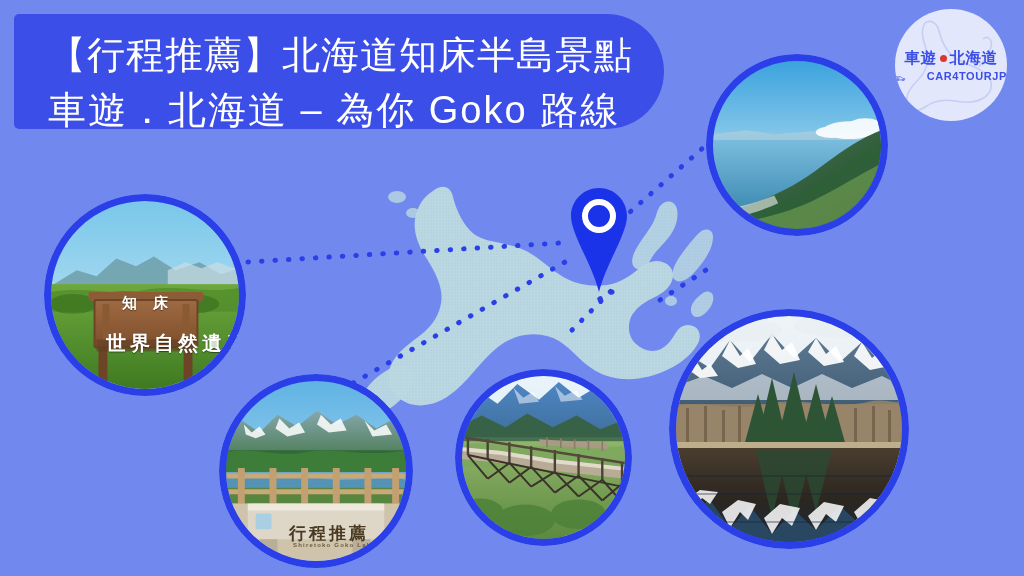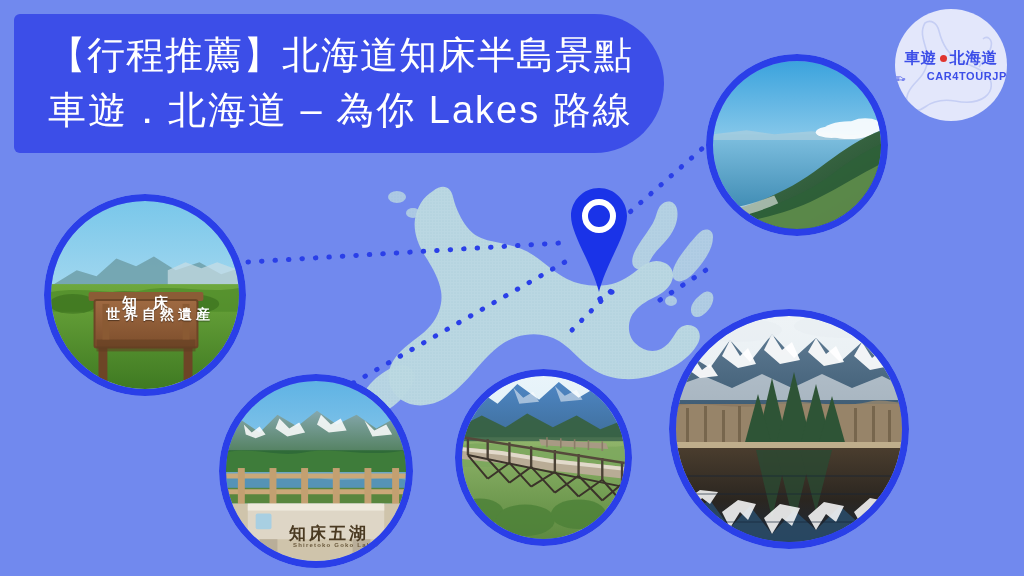--- a/index.html
+++ b/index.html
@@ -6,21 +6,21 @@
   body{
     width:1024px;height:576px;overflow:hidden;
     font-family:"Liberation Sans","DejaVu Sans",sans-serif;
     background:#7189ee;
     position:relative;
   }
   #stage{position:absolute;inset:0;width:1024px;height:576px;overflow:hidden;background:#7189ee;}
 
   
   .title-banner{
-    position:absolute;left:14px;top:14px;width:650px;height:139px;
+    position:absolute;left:14px;top:14px;width:650px;height:115px;
     background:#3c4ee8;
     border-radius:6px 70px 70px 6px;
     box-sizing:border-box;
     padding:14px 0 0 34px;
     z-index:6;
   }
   .title-line{
     color:#ffffff;
     font-size:38px;
     line-height:55px;
@@ -199,21 +199,21 @@
 
         <rect x="44" y="100" width="104" height="48" rx="2" fill="url(#wood1)"></rect>
         <rect x="44" y="100" width="104" height="48" rx="2" fill="none" stroke="#6d4526" stroke-width="2"></rect>
         <rect x="46" y="140" width="100" height="12" fill="#5e3c20" opacity="0.55"></rect>
 
         <rect x="52" y="104" width="7" height="36" fill="#8a5a33"></rect>
         <rect x="133" y="104" width="7" height="36" fill="#8a5a33"></rect>
       </svg>
     </div>
     <div class="sign-text" style="left:78px;top:84px;font-size:15px;letter-spacing:16px;">知床</div>
-    <div class="sign-text" style="left:62px;top:96px;font-size:14px;letter-spacing:4px;">世界自然遺産</div>
+    <div class="sign-text" style="left:62px;top:120px;font-size:20px;letter-spacing:4px;">世界自然遺産</div>
     <div class="ring"></div>
   </div>
 
   <div class="photo" id="ph-coast">
     <div class="art">
       <svg viewBox="0 0 170 170" preserveAspectRatio="xMidYMid slice" xmlns="http://www.w3.org/2000/svg">
         <defs>
           <linearGradient id="sky2" x1="0" y1="0" x2="0" y2="1">
             <stop offset="0%" stop-color="#3ba3dd"></stop>
               <stop offset="60%" stop-color="#9ed3ee"></stop>
@@ -290,21 +290,21 @@
         </g>
         <rect y="124" width="182" height="58" fill="#cfc4ab"></rect>
 
         <rect x="22" y="124" width="138" height="36" rx="3" fill="#ded6c6"></rect>
         <rect x="22" y="124" width="138" height="7" fill="#efe9dd"></rect>
         <rect x="34" y="160" width="18" height="22" fill="#b9ae99"></rect>
         <rect x="128" y="160" width="18" height="22" fill="#b9ae99"></rect>
         <rect x="30" y="134" width="16" height="16" rx="2" fill="#a8cfe2"></rect>
       </svg>
     </div>
-    <div class="sign-text" style="left:70px;top:132px;font-size:17px;letter-spacing:3px;color:#4a3a22;text-shadow:none;">知床五湖</div>
+    <div class="sign-text" style="left:70px;top:132px;font-size:17px;letter-spacing:3px;color:#4a3a22;text-shadow:none;">行程推薦</div>
     <div class="sign-text" style="left:74px;top:152px;font-size:6px;letter-spacing:1.2px;color:#6b5a3d;text-shadow:none;">Shiretoko Goko Lakes</div>
     <div class="ring"></div>
   </div>
 
   <div class="photo" id="ph-board">
     <div class="art">
       <svg viewBox="0 0 165 165" preserveAspectRatio="xMidYMid slice" xmlns="http://www.w3.org/2000/svg">
         <defs>
           <linearGradient id="sky4" x1="0" y1="0" x2="0" y2="1">
             <stop offset="0%" stop-color="#e9f4fa"></stop>
@@ -450,21 +450,21 @@
             <line x1="0" y1="178" x2="226" y2="178"></line>
           <line x1="0" y1="206" x2="226" y2="206"></line>
         </g>
       </svg>
     </div>
     <div class="ring"></div>
   </div>
 
   <div class="title-banner">
     <div class="title-line l1">【行程推薦】北海道知床半島景點</div>
-    <div class="title-line l2">車遊．北海道 – 為你 Lakes 路線</div>
+    <div class="title-line l2">車遊．北海道 – 為你 Goko 路線</div>
   </div>
 
   <div class="logo">
     <svg class="logo-mapbg" viewBox="0 0 112 112" xmlns="http://www.w3.org/2000/svg">
       <path d="M30,14 C36,10 42,14 44,22 C47,34 52,44 62,50 C72,56 84,58 92,66
                C98,72 98,82 90,88 C82,94 70,94 60,92 C48,90 38,92 30,98
                C22,104 14,102 12,94 C10,86 16,78 22,72 C30,64 34,54 32,44
                C30,34 24,24 30,14 Z" fill="none" stroke="#8fa2e8" stroke-width="1.6"></path>
       <path d="M88,30 C92,26 98,30 96,38 C94,46 88,52 84,58" fill="none" stroke="#8fa2e8" stroke-width="1.6"></path>
     </svg>

